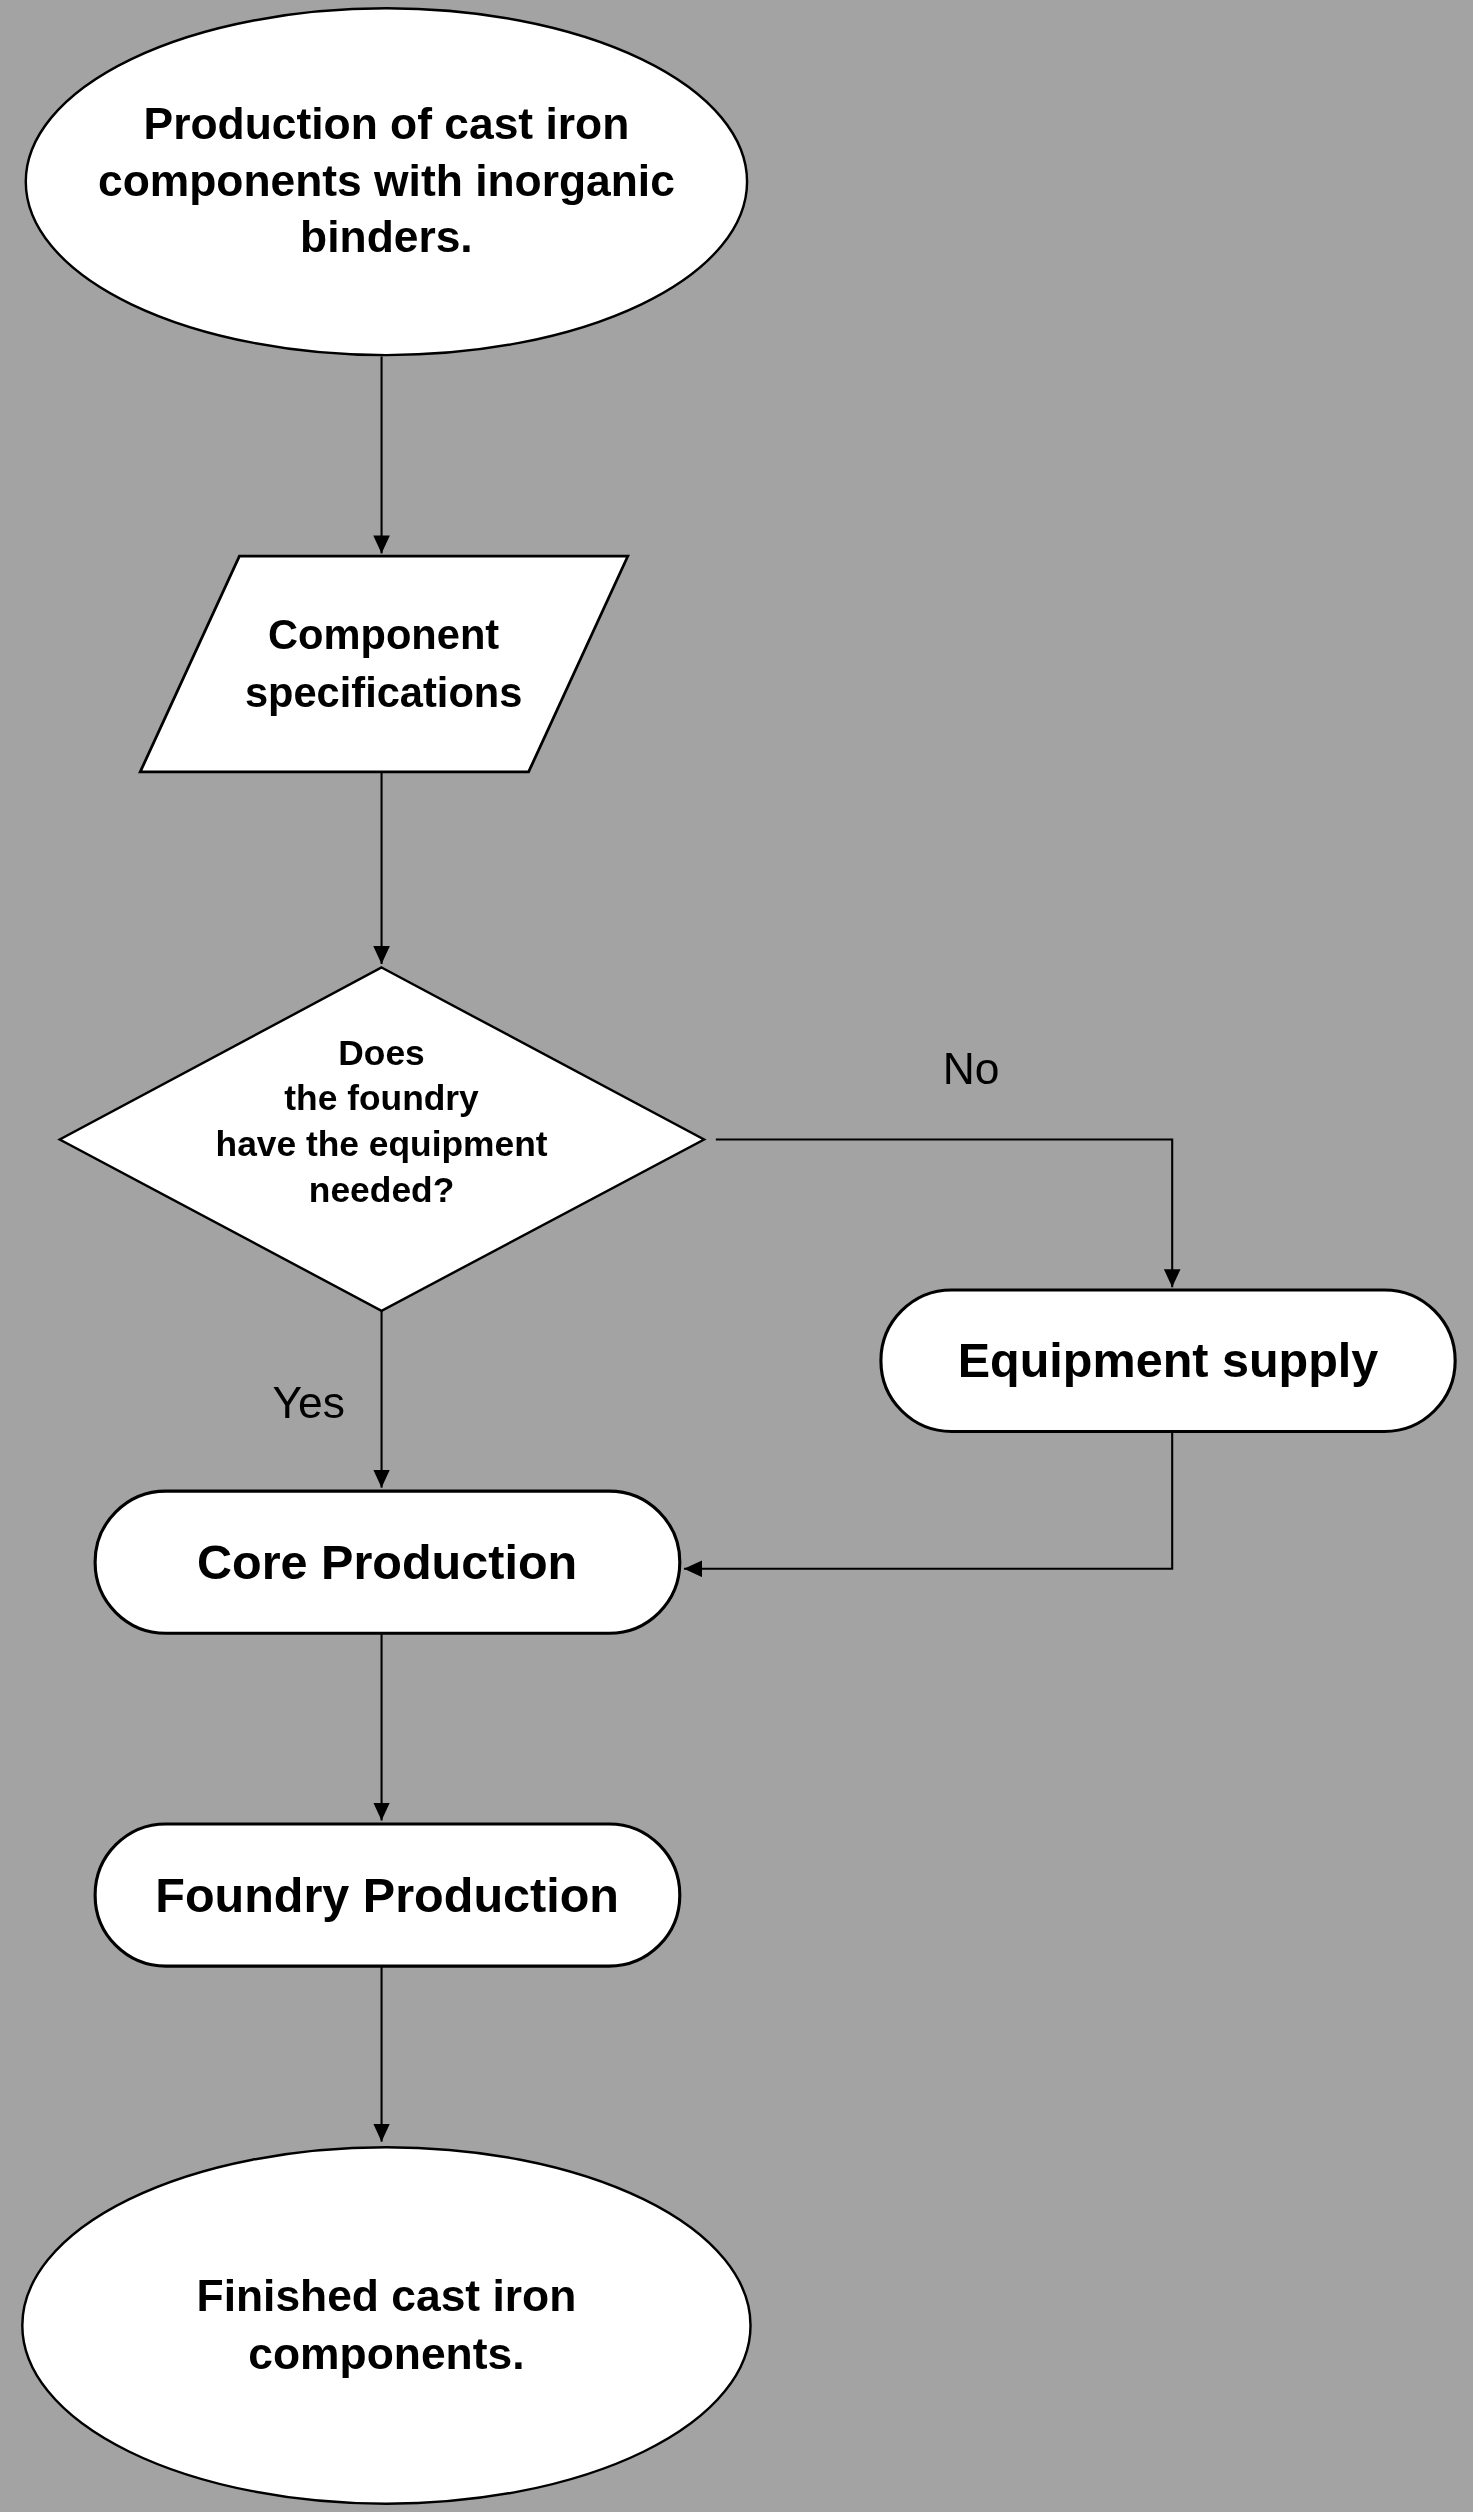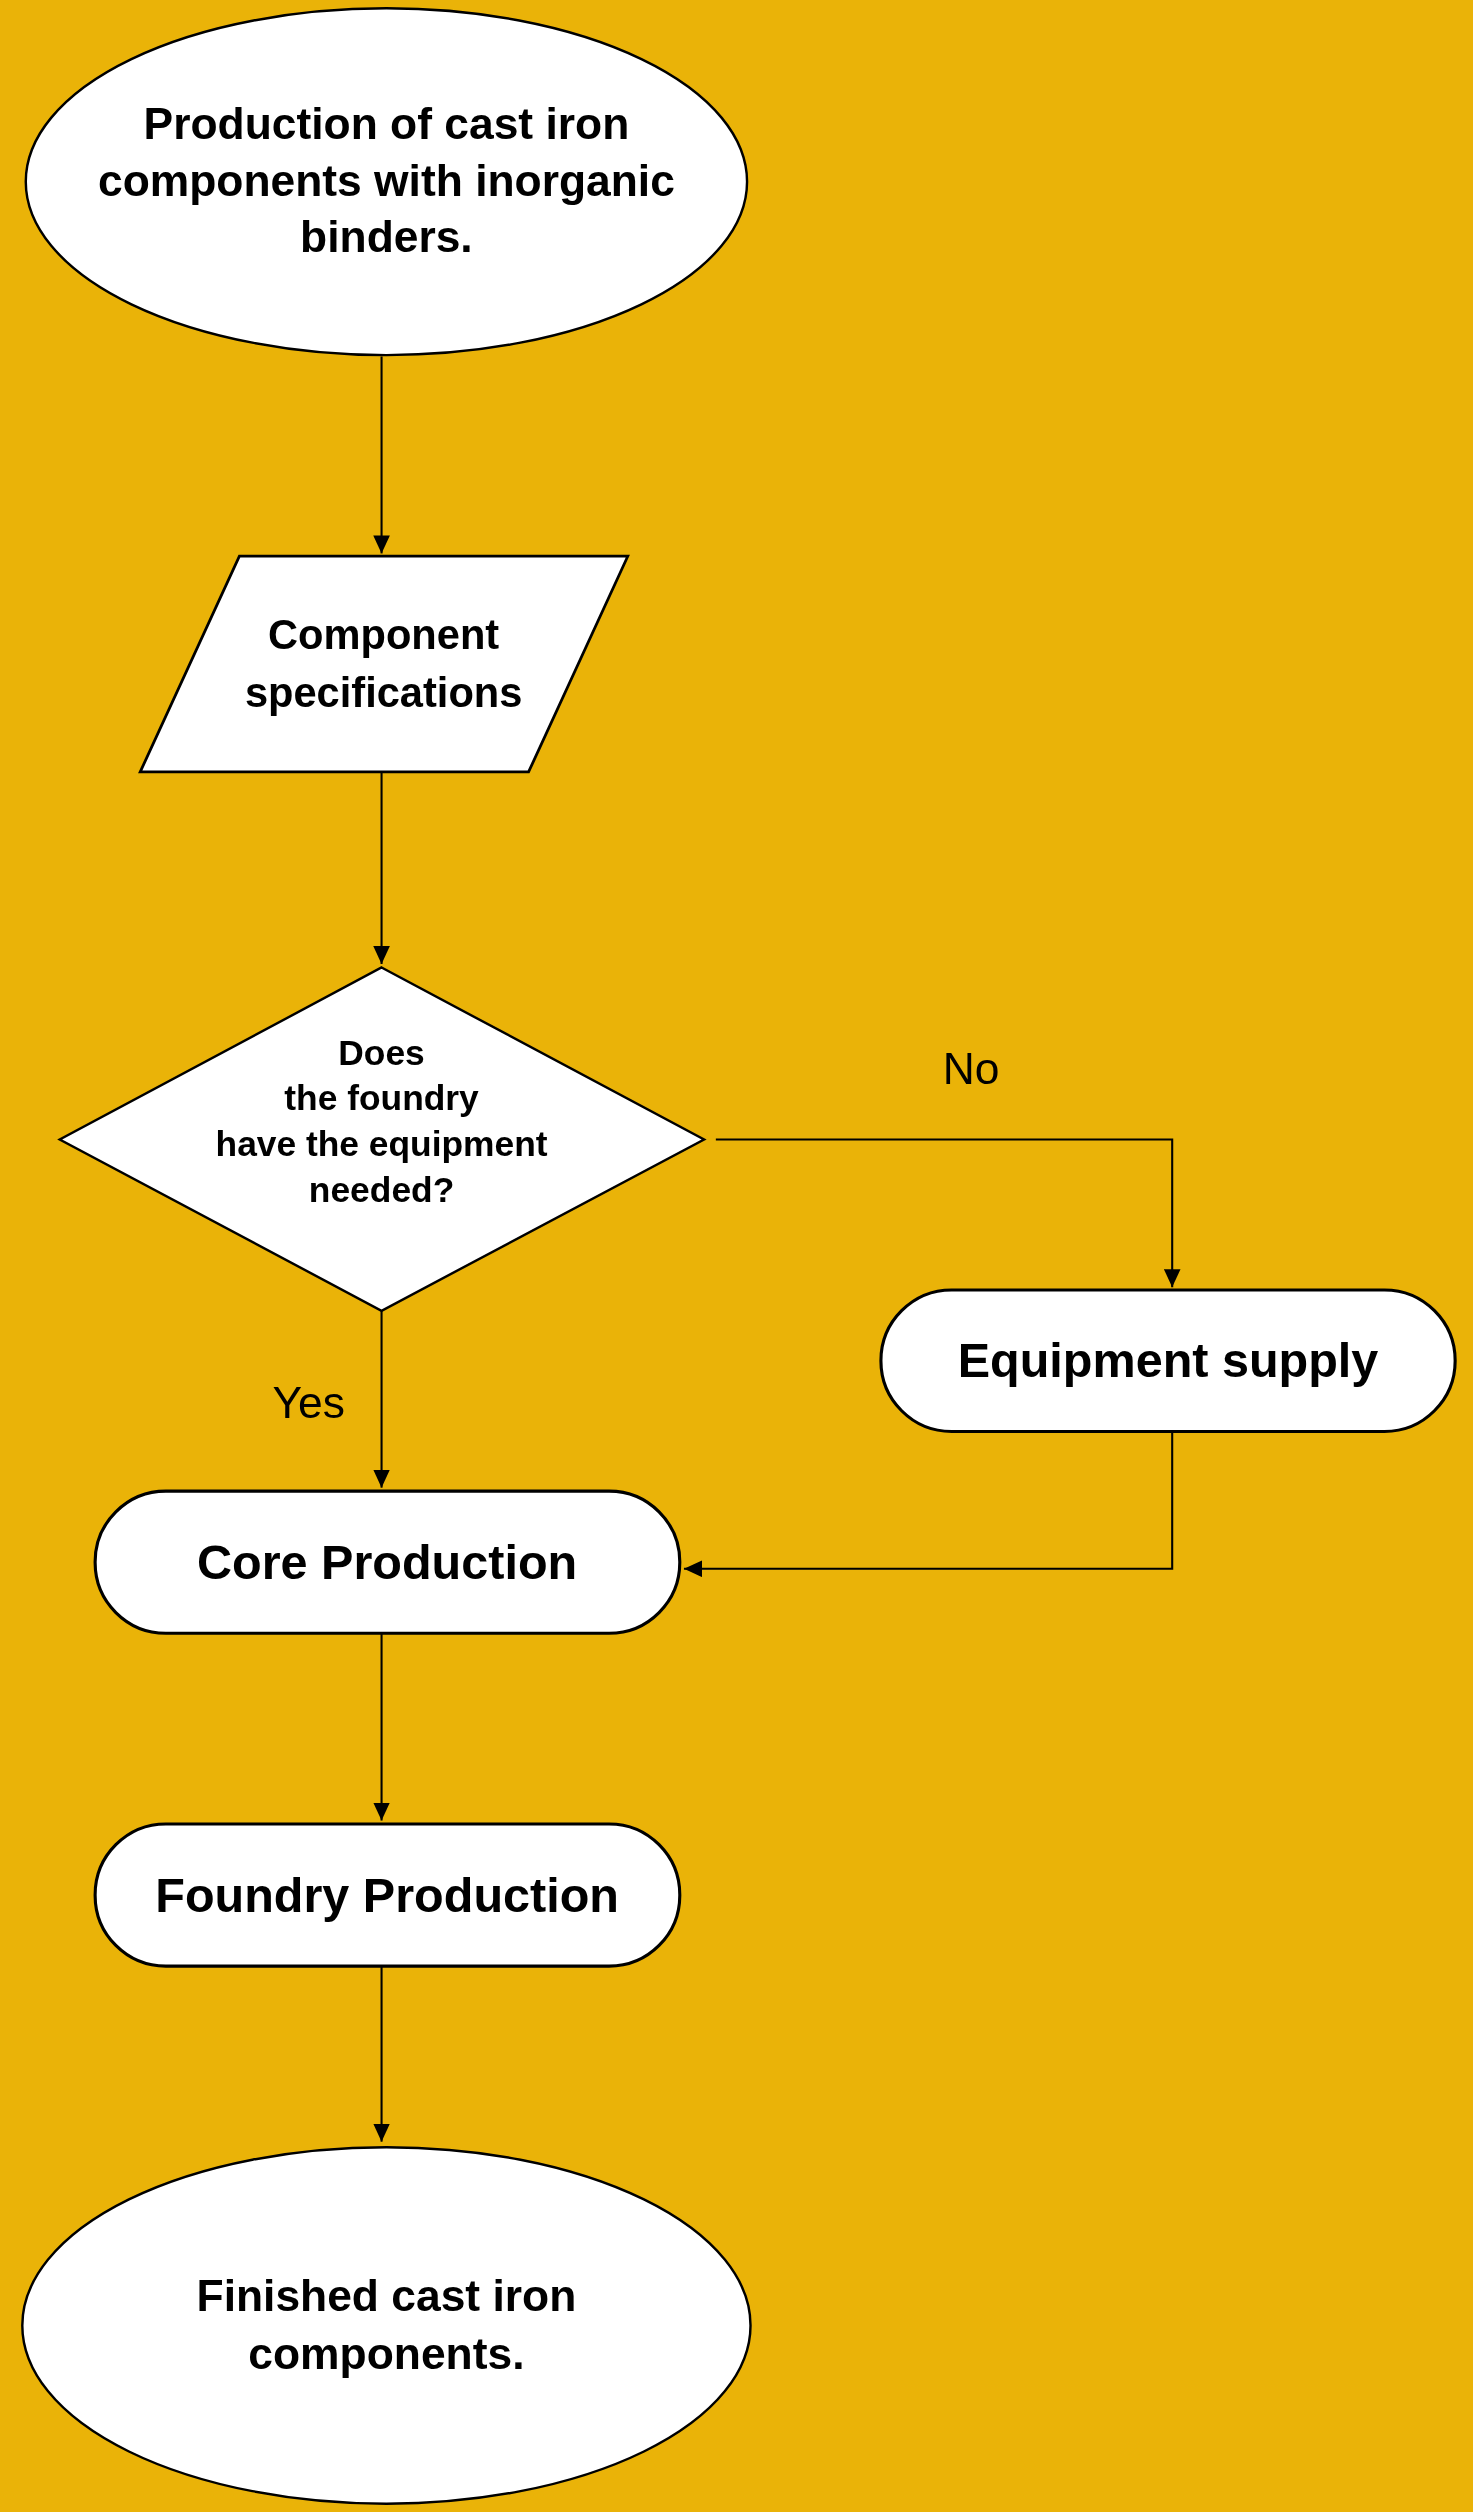--- a/index.html
+++ b/index.html
@@ -4,21 +4,21 @@
 <style>
   html, body {
     margin: 0;
     padding: 0;
     background: #ffffff;
   }
   .diagram-wrap {
     width: 1474px;
     height: 2512px;
     position: relative;
-    background: #eab308;
+    background: #a3a3a3;
   }
   svg {
     display: block;
   }
   .shape {
     fill: #ffffff;
     stroke: #000000;
   }
   .ellipse-shape   { stroke-width: 3.5px; }
   .para-shape      { stroke-width: 4px; }

